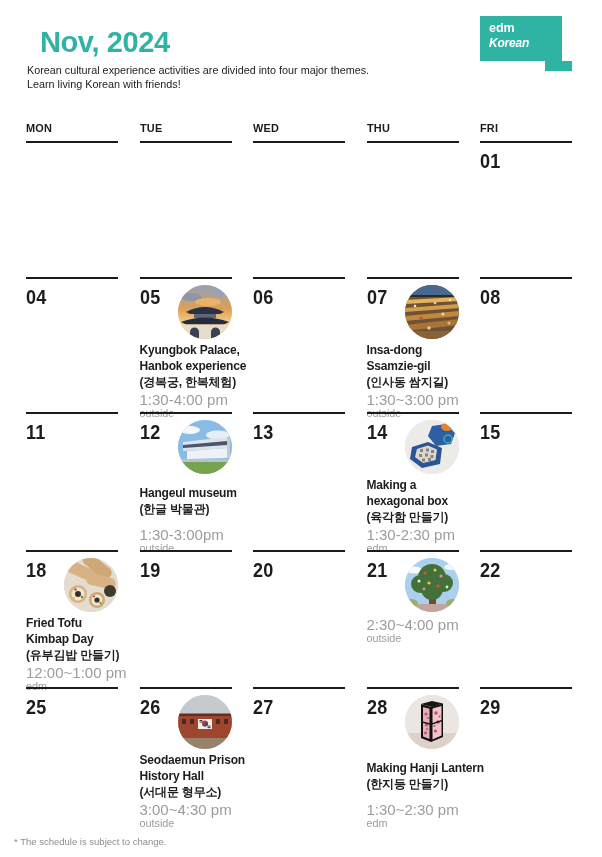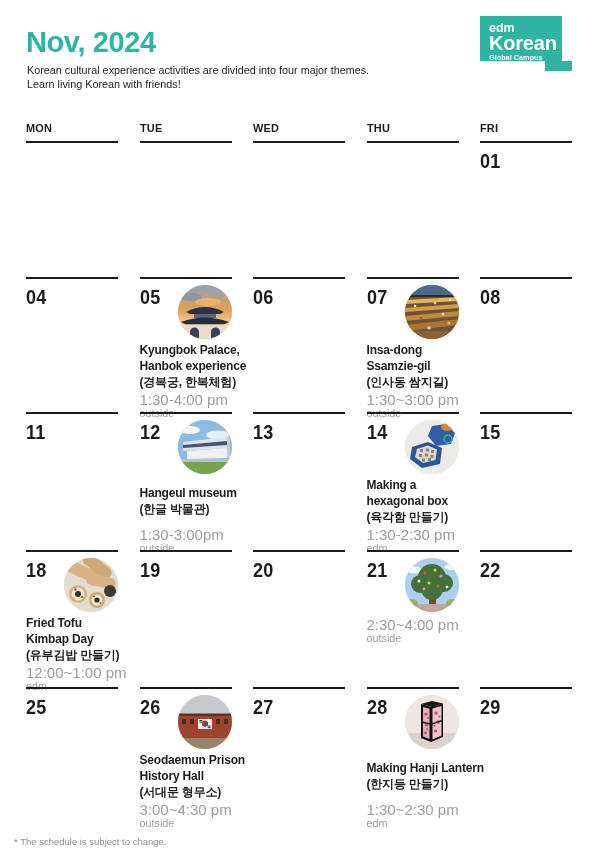--- a/index.html
+++ b/index.html
@@ -1,35 +1,35 @@
 <!DOCTYPE html>
 <html><head>
 <meta charset="utf-8">
 <style>
   html,body { margin:0; padding:0; }
   body {
     width:602px; height:857px; background:#ffffff; position:relative; overflow:hidden;
     font-family:"Liberation Sans","DejaVu Sans",sans-serif; color:#1c1c1c;
   }
   .title {
-    position:absolute; left:26px; top:26px; margin:0;
+    position:absolute; left:40px; top:26px; margin:0;
     font-size:29px; font-weight:800; letter-spacing:-0.4px; color:#2fb3a3;
   }
   .subtitle {
     position:absolute; left:27px; top:64px; margin:0;
     font-size:10.8px; line-height:13.5px; color:#232323; white-space:pre-line;
   }
   .logo {
     position:absolute; left:480px; top:16px; width:82px; height:45px;
     background:#2fb3a3; color:#fff; box-sizing:border-box; padding:6px 0 0 9px;
   }
   .logo-tail { position:absolute; right:-10px; bottom:-10px; width:27px; height:10px; background:#2fb3a3; }
   .logo-l1 { font-size:12.5px; font-weight:bold; line-height:13px; }
-  .logo-l2 { font-size:20px; font-weight:bold; line-height:16px; letter-spacing:-0.2px; }
-  .logo-l3 { font-size:7.3px; font-weight:bold; line-height:9px; margin-top:2px; }
+  .logo-l2 { font-size:12px; font-weight:bold; line-height:16px; letter-spacing:-0.2px;font-style:italic; }
+  .logo-l3 { font-size:7.3px; font-weight:bold; line-height:9px; margin-top:8px; }
   .grid {
     position:absolute; left:26px; top:119px;
     display:grid; grid-template-columns:repeat(5,92px); column-gap:21.5px;
     grid-template-rows:22px 136px 135px 138px 137px 150px;
   }
   .wd { font-size:11.5px; font-weight:bold; color:#1b1b1b; letter-spacing:.2px;
         padding-top:3px; transform:scaleX(.95); transform-origin:0 0; }
   .cell { border-top:2.6px solid #1b1b1b; position:relative; }
   .date { padding-top:7px; font-size:20px; font-weight:bold; color:#1c1c1c;
           letter-spacing:.3px; transform:scaleX(.9); transform-origin:0 0; }

